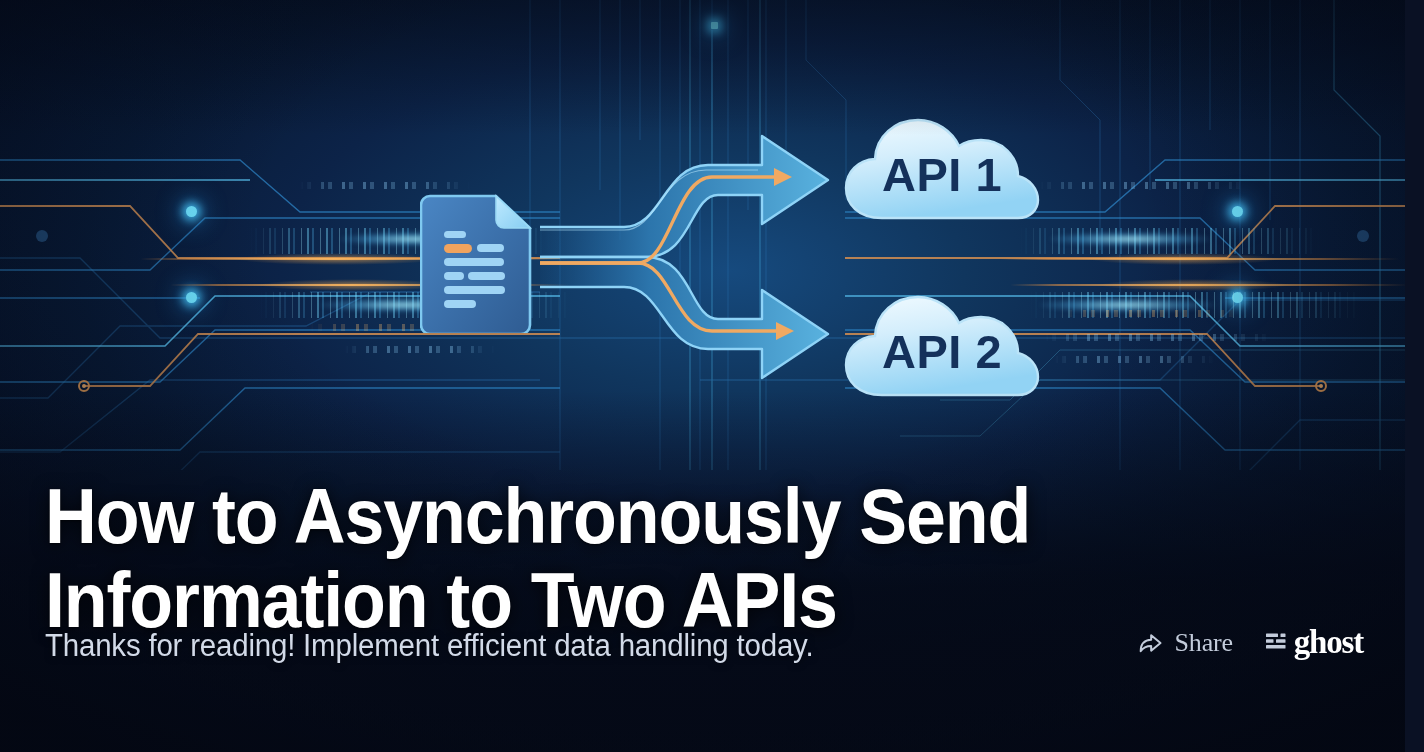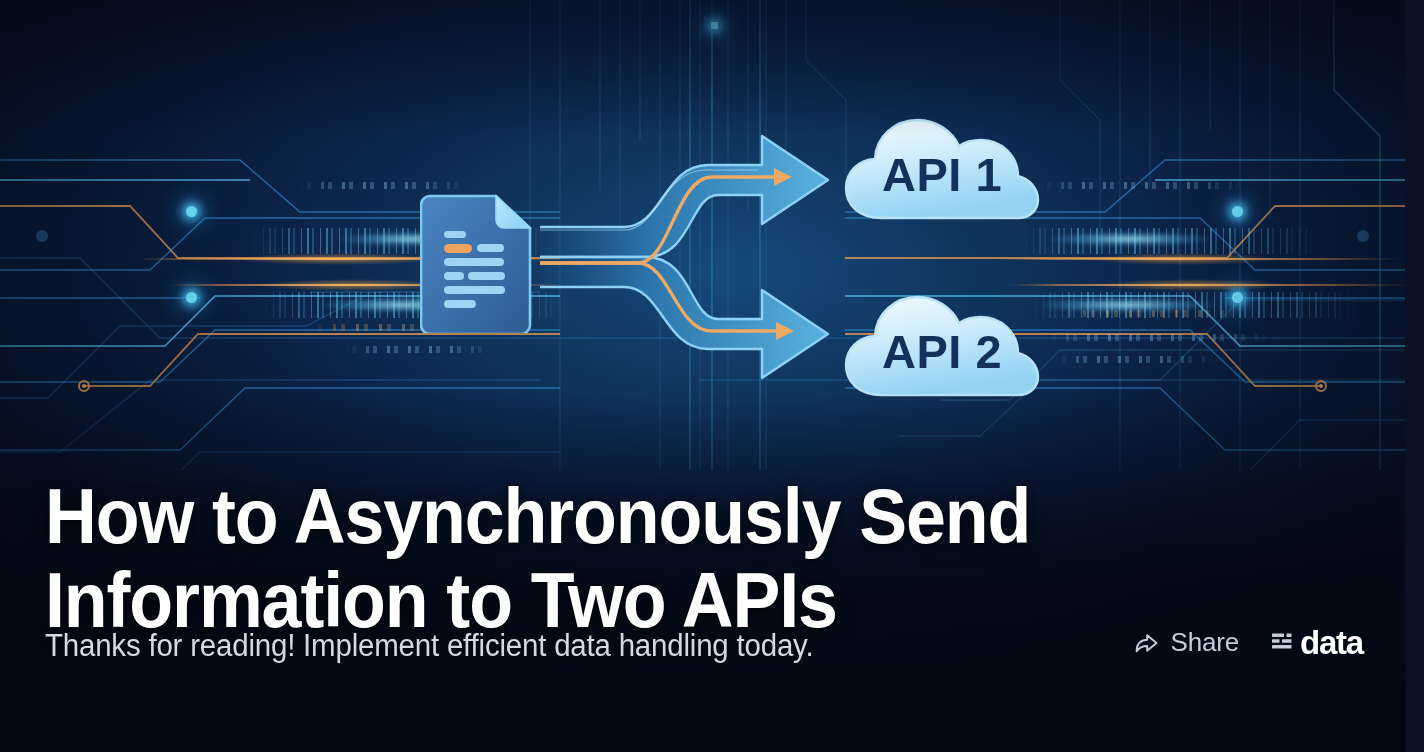--- a/index.html
+++ b/index.html
@@ -145,20 +145,21 @@
     text-shadow: 0 1px 8px rgba(0,0,0,.6);
   }
 
   .actions {
     position: absolute;
     right: 42px;
     top: 204px;
     display: flex;
     align-items: center;
     gap: 28px;
+    font-family: Liberation Serif, serif;
   }
 
   .action {
     display: flex;
     align-items: center;
     gap: 11px;
     color: #c3ccdb;
     font-size: 26px;
     letter-spacing: -.2px;
     cursor: pointer;
@@ -416,18 +417,18 @@
           <svg width="22" height="22" viewBox="0 0 22 22">
             <g fill="#c3ccdb">
               <rect x="1" y="3.5" width="12" height="3.6" rx="0.6"></rect>
               <rect x="15.5" y="3.5" width="5" height="3.6" rx="0.6"></rect>
               <rect x="1" y="9.2" width="7.5" height="3.6" rx="0.6"></rect>
               <rect x="11" y="9.2" width="9.5" height="3.6" rx="0.6"></rect>
               <rect x="1" y="14.9" width="19.5" height="3.6" rx="0.6"></rect>
             </g>
           </svg>
         </span>
-        <span class="brand-word">data</span>
+        <span class="brand-word">ghost</span>
       </div>
 
     </div>
   </div>
 </div>
 
 </body></html>

